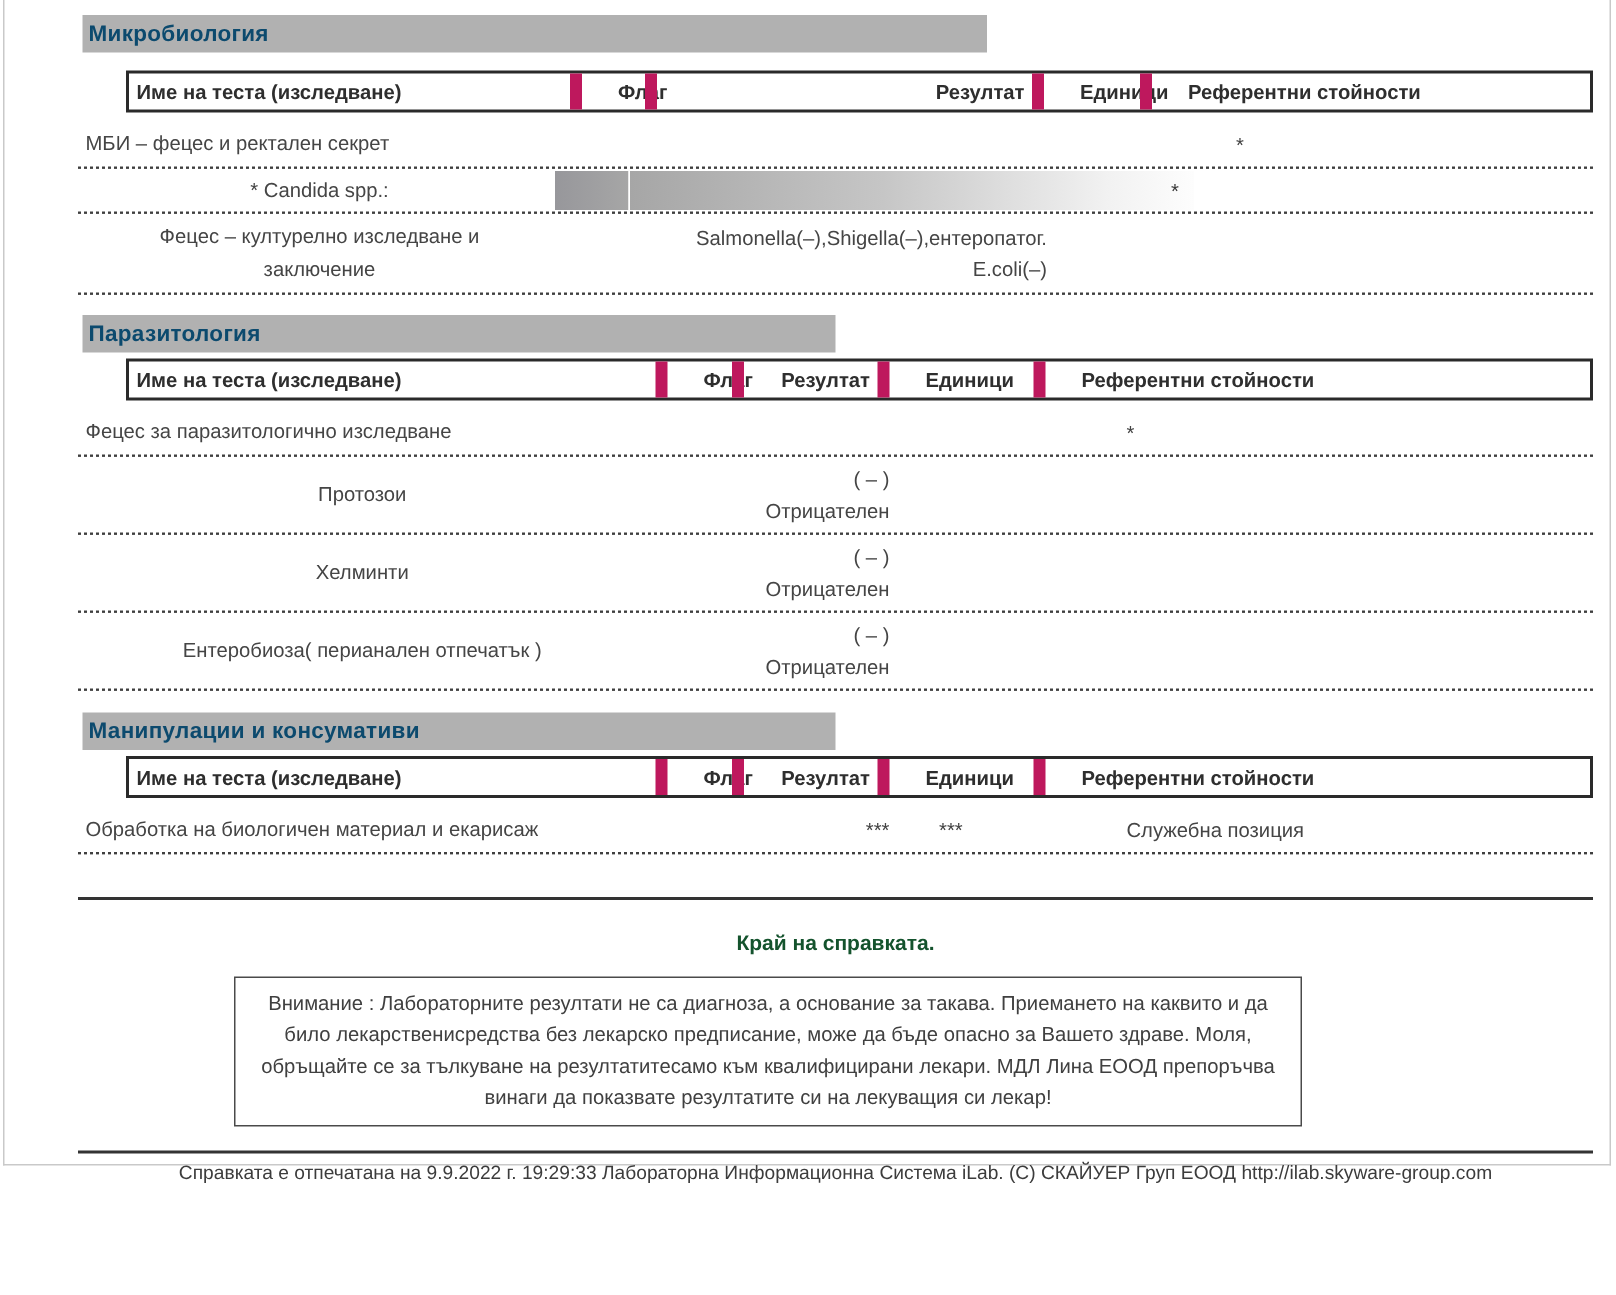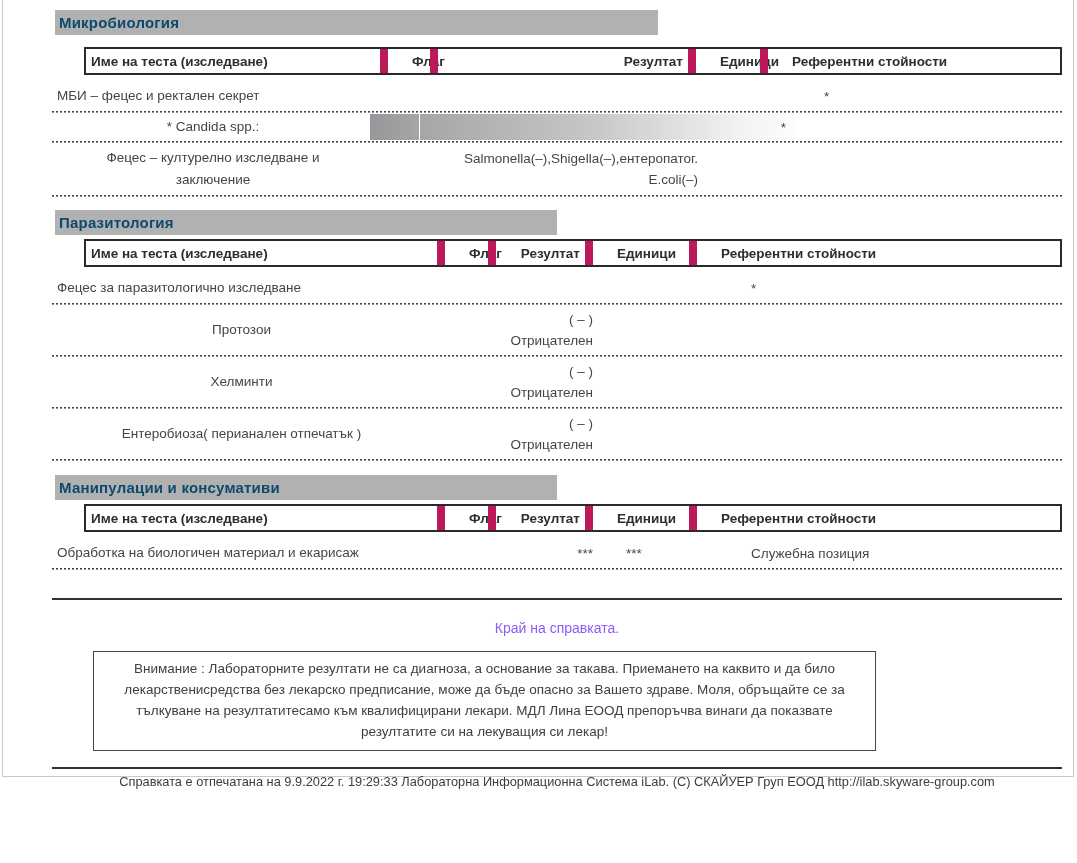--- a/index.html
+++ b/index.html
@@ -41,22 +41,22 @@
             background-size:100% 1.6px; background-repeat:no-repeat; background-position:bottom; }
 
   .bar-row { min-height:28px; align-items:center; }
   .redact-bar { grid-column:2 / 5; grid-row:1; height:26px; display:flex; }
   .redact-flag { width:50px; height:100%; background:linear-gradient(to right,#97979b,#a6a6a6); border-right:1px solid #fff; }
   .redact-result { flex:1; height:100%; background:linear-gradient(to right,#a6a6a6 0%,#c6c6c6 45%,#f2f2f2 85%,#fdfdfd 100%);
                    display:flex; align-items:center; justify-content:flex-end; padding-right:10px;
                    font-size:13.5px; color:#3a3a3a; }
 
   .solid-rule { height:2px; background:#333; width:1010px; }
-  .end-text { text-align:center; font-weight:normal; font-size:14px; color:#8b5cf6; }
-  .warning-box { width:783px; margin-left:41px; border:1px solid #4a4a4a;
+  .end-text { text-align:center; font-weight:bold; font-size:14px; color:#14532d; }
+  .warning-box { width:712px; margin-left:104px; border:1px solid #4a4a4a;
                  padding:6px 12px 8px 12px; text-align:center; font-size:13.5px; line-height:21px; color:#404040; }
   .print-footer { text-align:center; font-size:12.8px; color:#3c3c3c; }
 
   .mt12 { margin-top:12px; } .mt13 { margin-top:13px; } .mt14 { margin-top:14px; }
   .mt4  { margin-top:4px; }  .mt28 { margin-top:28px; } .mt20 { margin-top:20px; }
   .mt15 { margin-top:15px; } .mt16 { margin-top:16px; } .mt5 { margin-top:5px; }
 </style>
 </head>
 <body>
 

